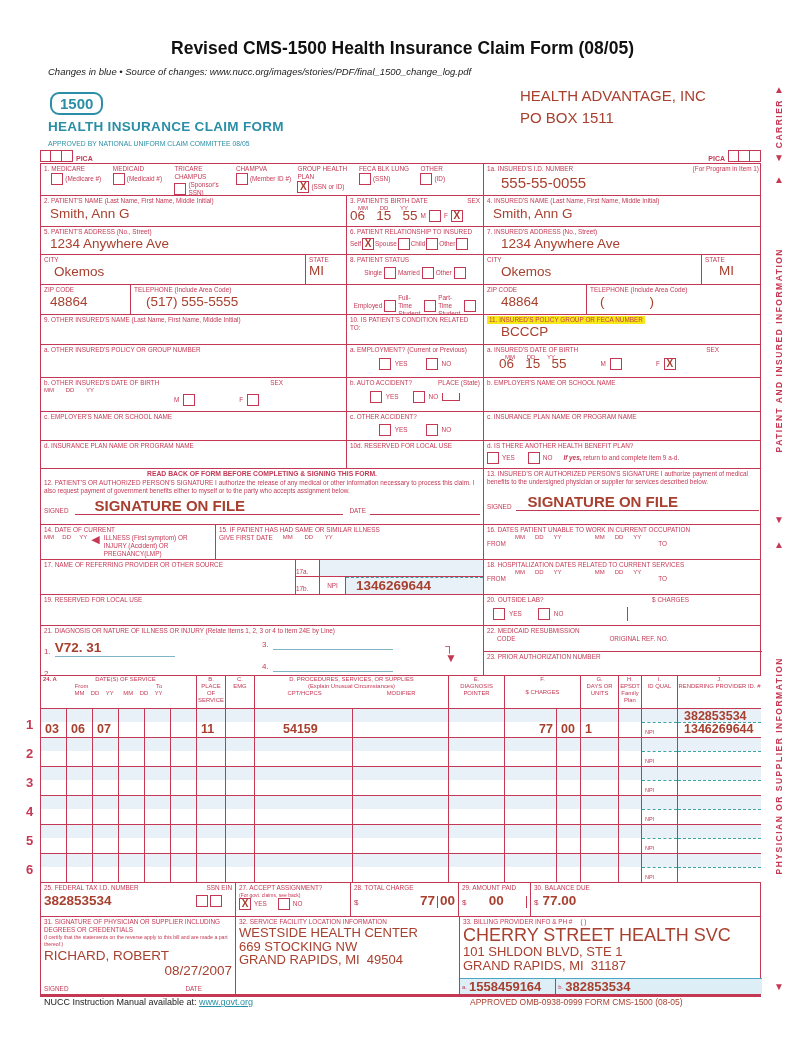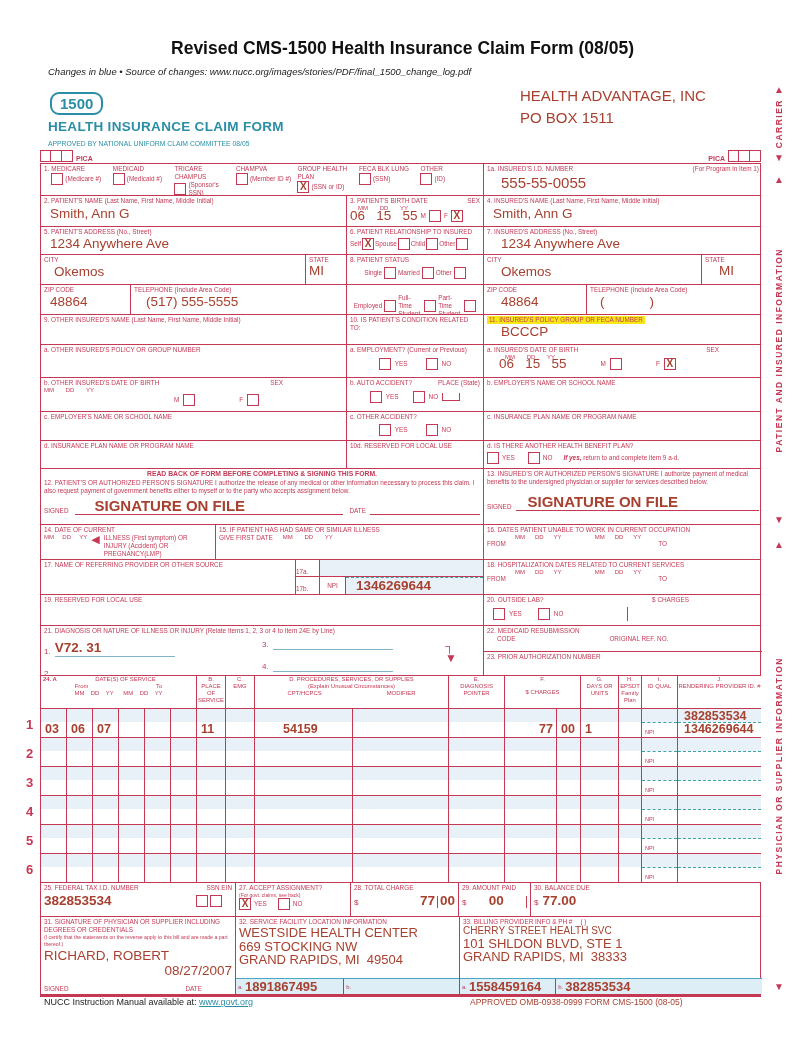--- a/index.html
+++ b/index.html
@@ -851,37 +851,30 @@
           <span class="lb" style="margin-right:30px">DATE</span>
         </div>
       </div>
       <div class="cell col" style="width:224px;padding:0">
         <div style="padding:1px 3px" class="grow">
           <div class="lb">32. SERVICE FACILITY LOCATION INFORMATION</div>
           <div class="v sm" style="font-size:13px">WESTSIDE HEALTH CENTER</div>
           <div class="v sm" style="font-size:13px">669 STOCKING NW</div>
           <div class="v sm" style="font-size:13px">GRAND RAPIDS, MI  49504</div>
         </div>
-        <div class="bluebar" style="height:16px">
-          <span class="abk">a.</span>
-          <span class="v sm" style="font-size:13px;font-weight:bold">1891867495</span>
-          <span style="border-left:1.4px solid var(--fr);height:100%;margin-left:26px"></span>
-          <span class="abk">b.</span>
-          <span class="v sm"></span>
-        </div>
       </div>
       <div class="cell col last" style="width:302px;padding:0">
         <div style="padding:1px 3px" class="grow">
           <div class="flex" style="gap:8px">
             <span class="lb">33. BILLING PROVIDER INFO &amp; PH #</span>
             <span class="lb">(      )</span>
           </div>
-          <div class="v sm" style="font-size:10px">CHERRY STREET HEALTH SVC</div>
+          <div class="v sm" style="font-size:18px">CHERRY STREET HEALTH SVC</div>
           <div class="v sm" style="font-size:13px">101 SHLDON BLVD, STE 1</div>
-          <div class="v sm" style="font-size:13px">GRAND RAPIDS, MI  38333</div>
+          <div class="v sm" style="font-size:13px">GRAND RAPIDS, MI  31187</div>
         </div>
         <div class="bluebar" style="height:16px">
           <span class="abk">a.</span>
           <span class="v sm" style="font-size:13px;font-weight:bold">1558459164</span>
           <span style="border-left:1.4px solid var(--fr);height:100%;margin-left:14px"></span>
           <span class="abk">b.</span>
           <span class="v sm" style="font-size:13px;font-weight:bold">382853534</span>
         </div>
       </div>
     </div>

